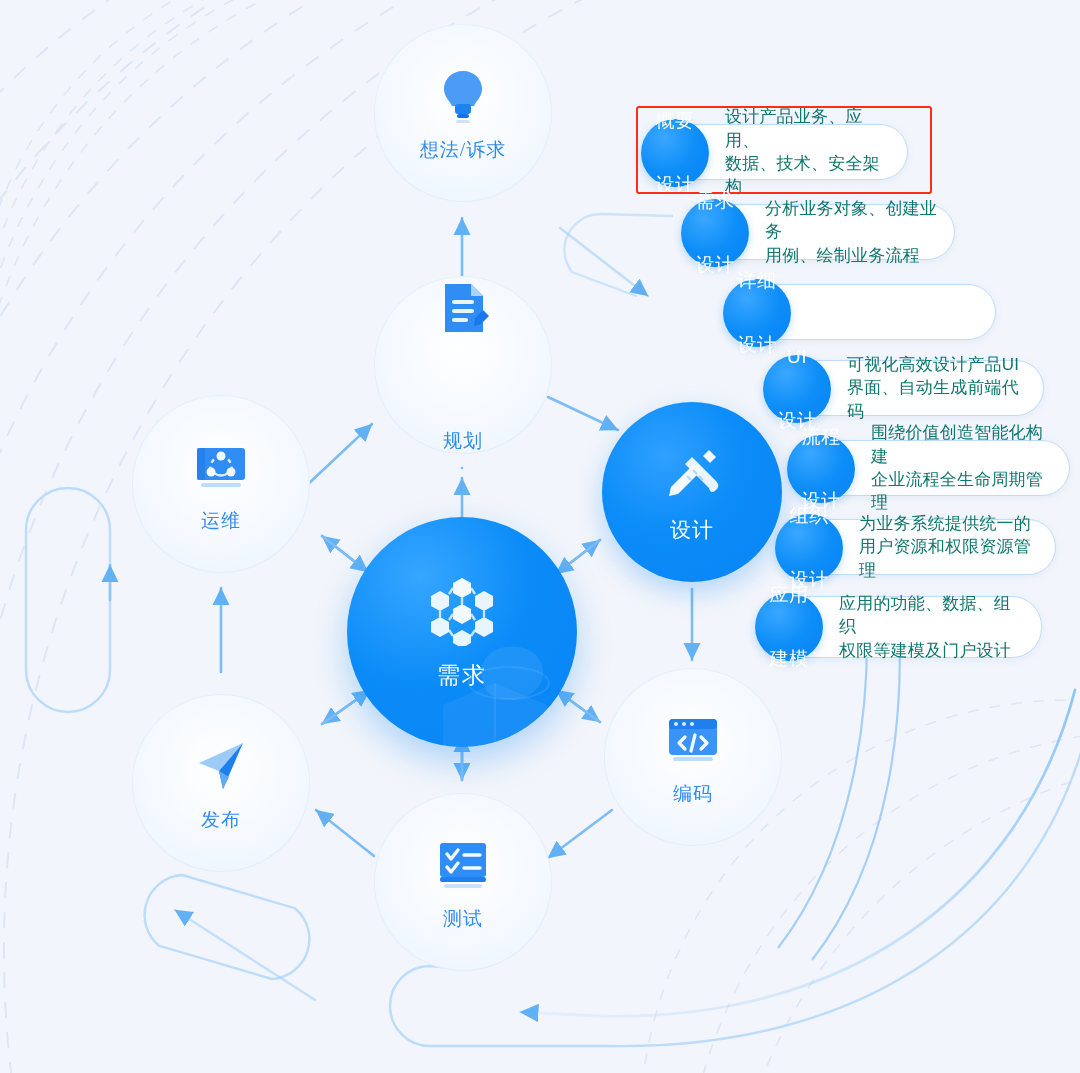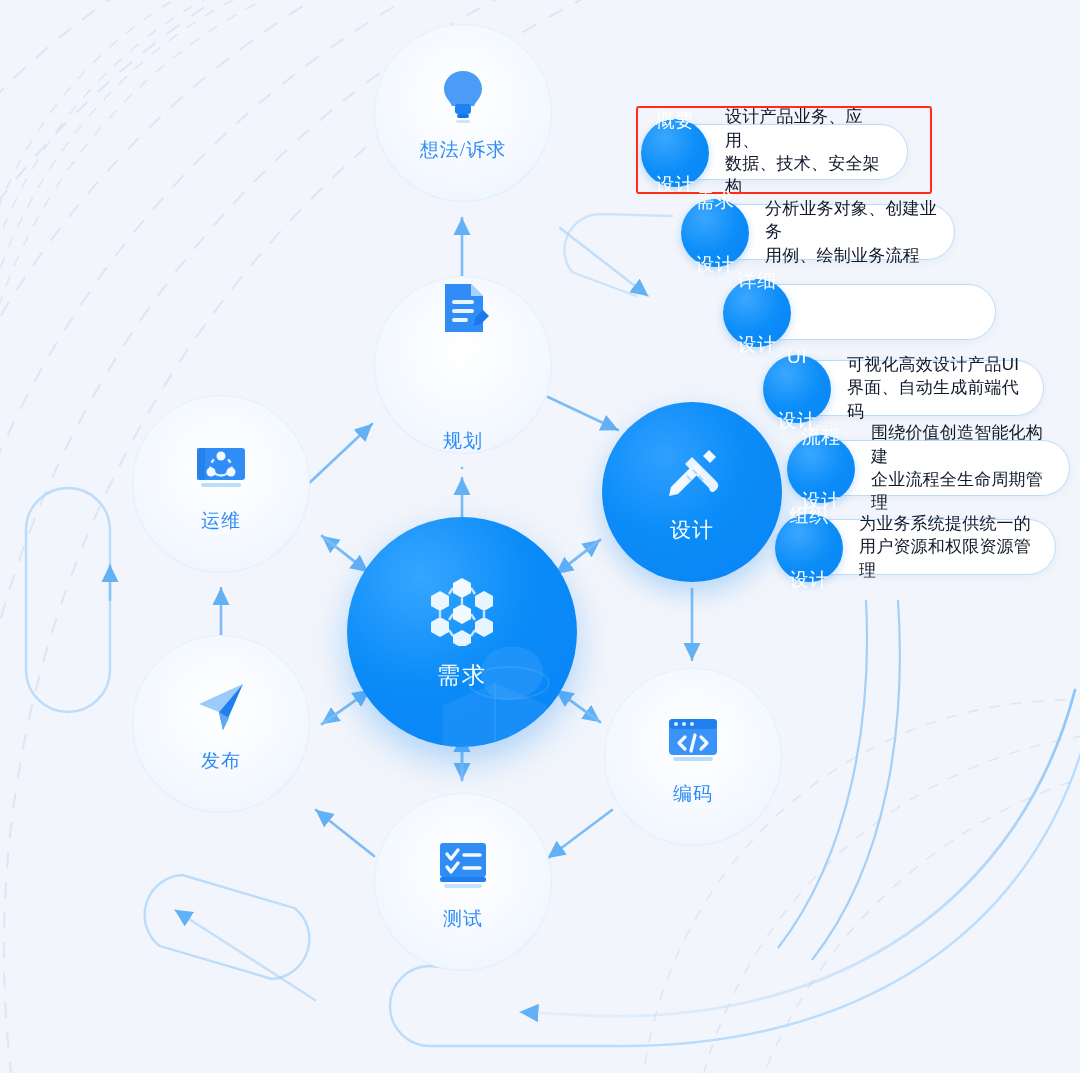--- a/index.html
+++ b/index.html
@@ -52,21 +52,21 @@
     width:68px;height:68px;border-radius:50%;
     background:radial-gradient(circle at 34% 28%,#3aa7ff 0%,#0c8df8 52%,#0a84f5 100%);
     color:#fff;display:flex;flex-direction:column;align-items:center;justify-content:center;
     line-height:1.04;font-size:19px;letter-spacing:.5px;
     box-shadow:0 3px 9px rgba(12,132,245,.26);
     gap:44px;
   }
   .pill .badge span{display:block;}
   .pill .desc{
     margin-left:74px;margin-right:16px;
-    color:#0f172a;font-size:17px;line-height:1.38;letter-spacing:.2px;
+    color:#0f766e;font-size:17px;line-height:1.38;letter-spacing:.2px;
     white-space:pre-line;
   }
   .pill.tall{height:62px;}
   .highlight-box{
     position:absolute;border:2px solid #ff2d17;border-radius:3px;
     pointer-events:none;
   }
 </style>
 </head>
 <body>
@@ -272,21 +272,21 @@
           <path d="M16 35 l4 5 l7 -9"></path>
         <path d="M33 23 h16"></path>
           <path d="M33 36 h16"></path>
       </g>
       <rect x="9" y="45" width="46" height="5" rx="2" fill="#1f7fef"></rect>
       <rect x="13" y="52" width="38" height="4" rx="2" fill="#c6e2fc"></rect>
     </svg>
     <div class="lbl">测试</div>
   </div>
 
-  <div class="node light" style="left:132px;top:635px;width:178px;height:178px;">
+  <div class="node light" style="left:132px;top:694px;width:178px;height:178px;">
     <svg class="ico" viewBox="0 0 64 64">
       <path d="M54 10 L10 30 L30 38 L54 10 Z" fill="#9ccafb"></path>
       <path d="M54 10 L30 38 L34 56 L54 10 Z" fill="#1f7fef"></path>
       <path d="M30 38 L34 56 L40 44 Z" fill="#60a9f8"></path>
     </svg>
     <div class="lbl">发布</div>
   </div>
 
   <div class="node light" style="left:132px;top:395px;width:178px;height:178px;">
     <svg class="ico" viewBox="0 0 64 64">
@@ -352,14 +352,22 @@
 
   <div class="pill" style="left:784px;top:519px;width:272px;">
     <div class="badge">
       <span>组织</span>
       <span>设计</span>
     </div>
     <div class="desc">为业务系统提供统一的
 用户资源和权限资源管理</div>
   </div>
 
+  <div class="pill tall" style="left:764px;top:596px;width:278px;">
+    <div class="badge" style="top:-4px;">
+      <span>应用</span>
+      <span>建模</span>
+    </div>
+    <div class="desc">应用的功能、数据、组织
+权限等建模及门户设计</div>
+  </div>
 
 </div>
 
 </body></html>

